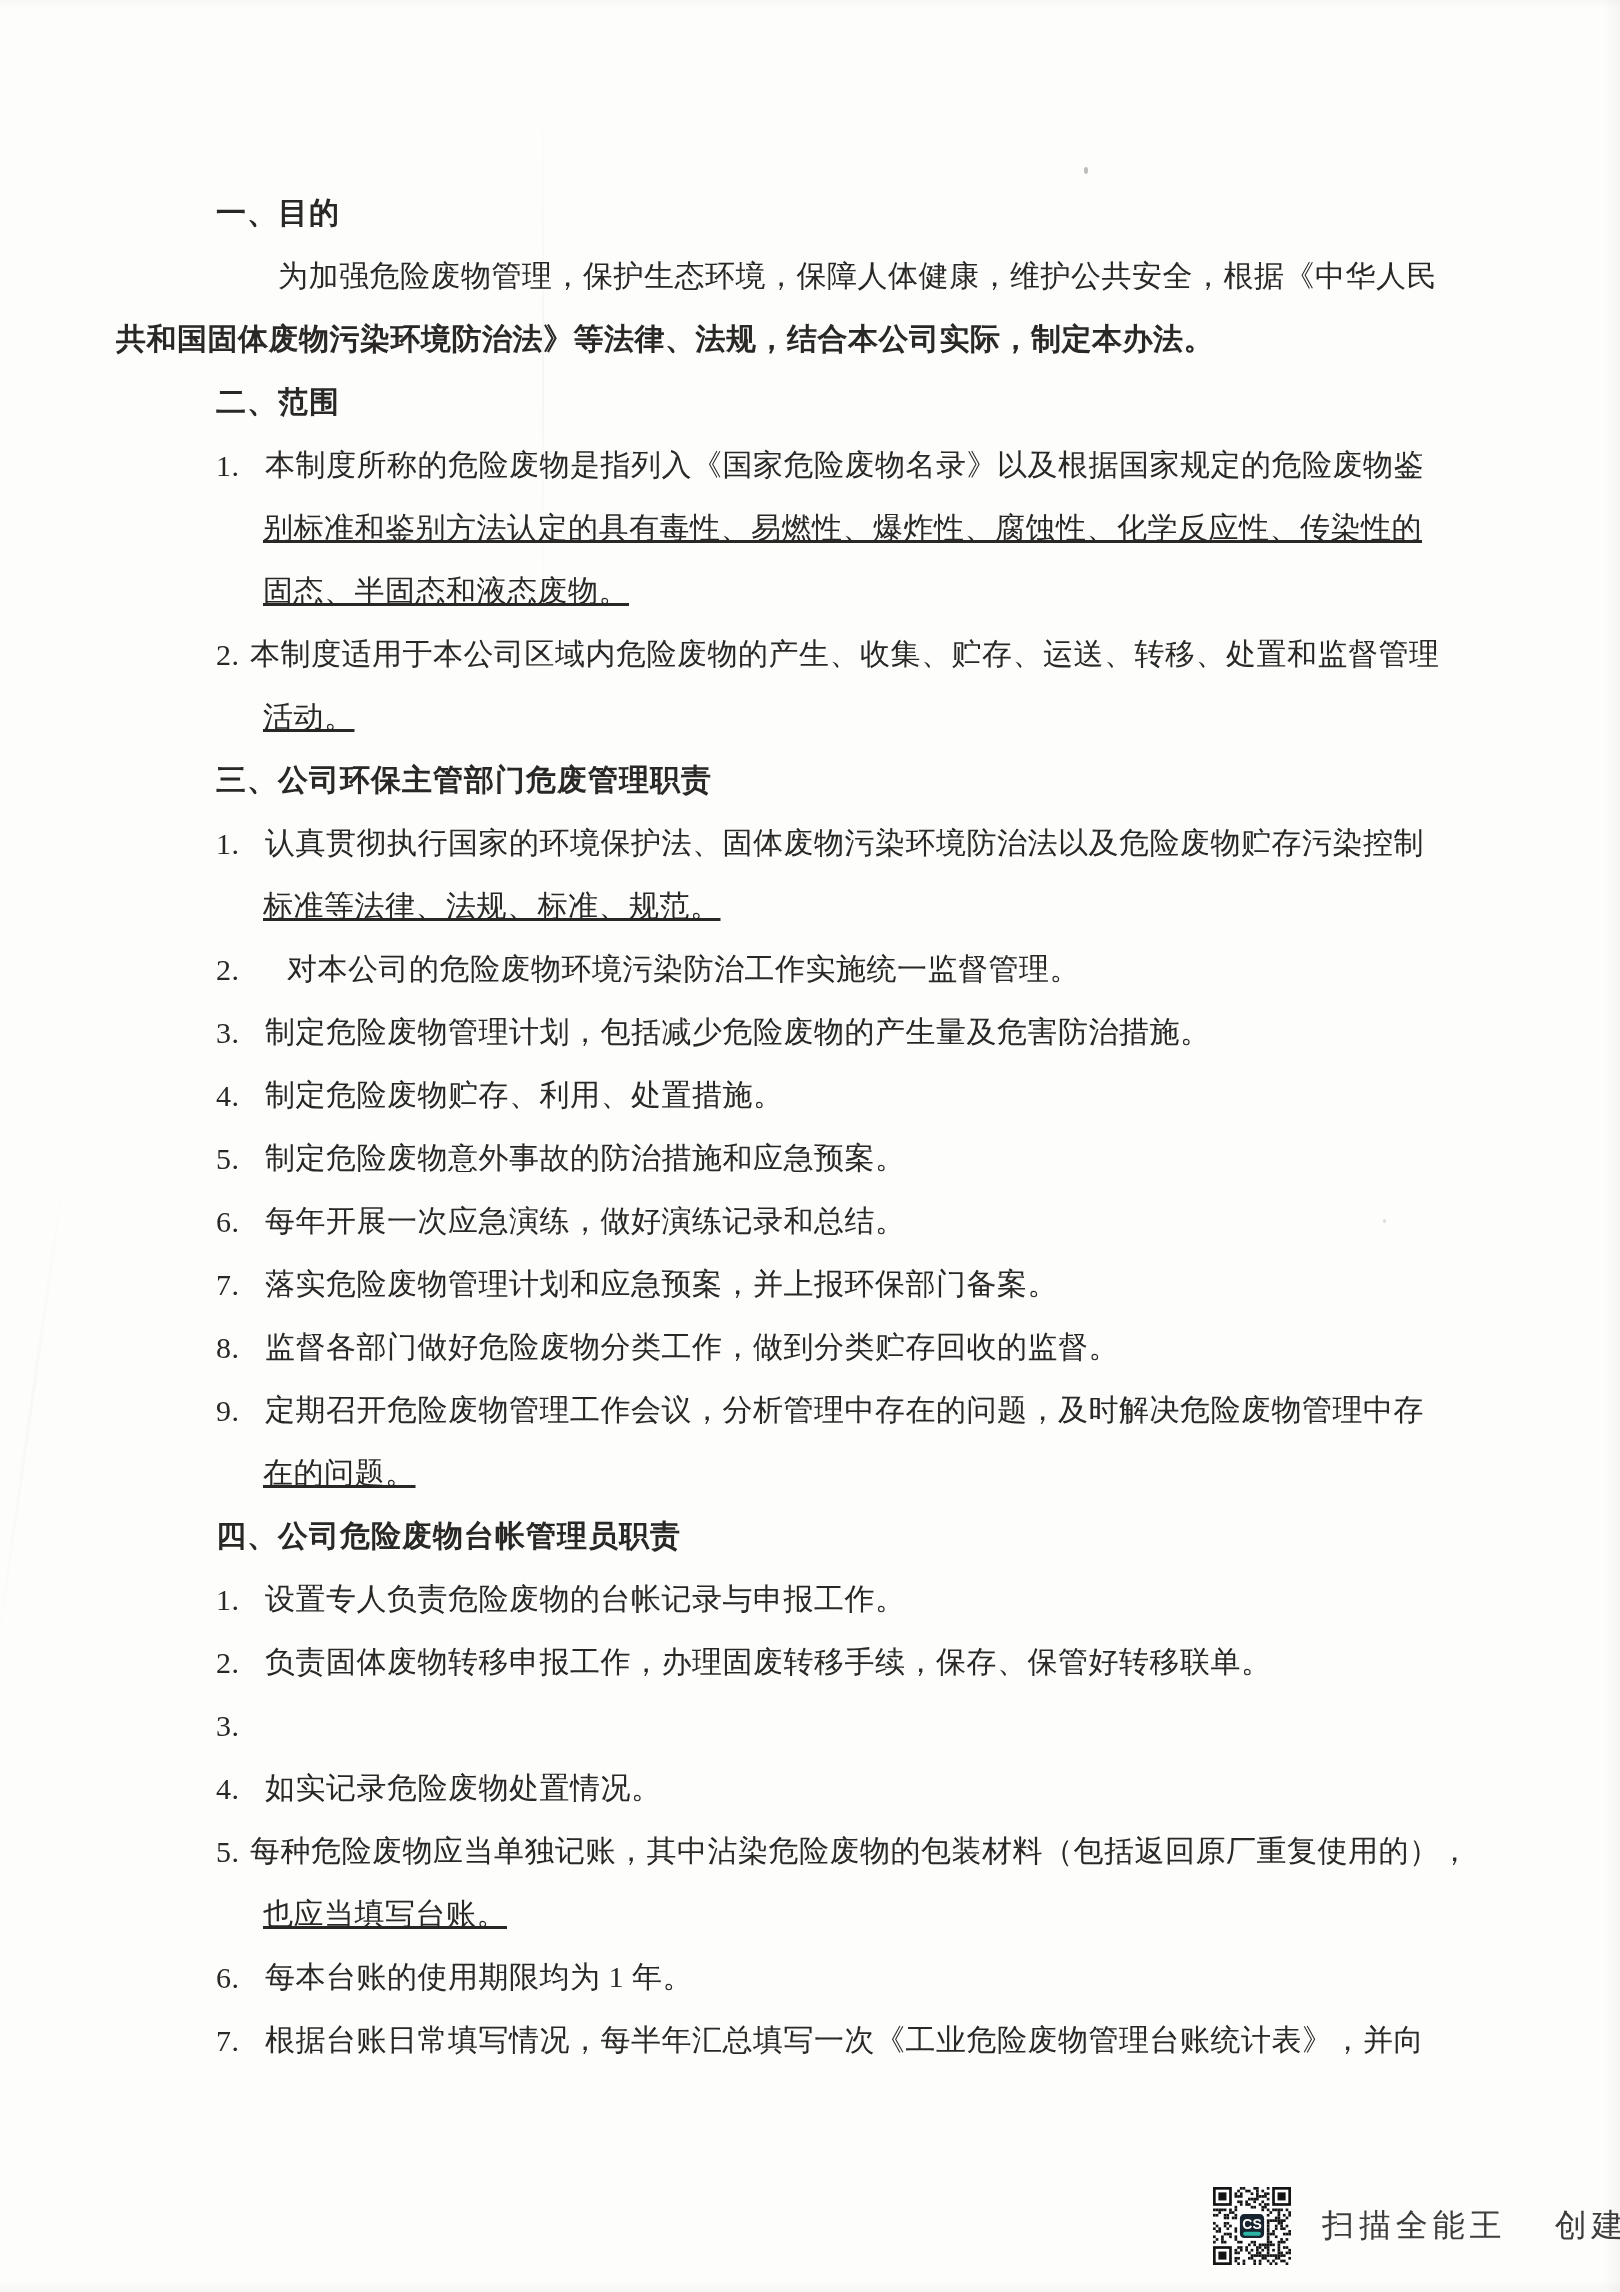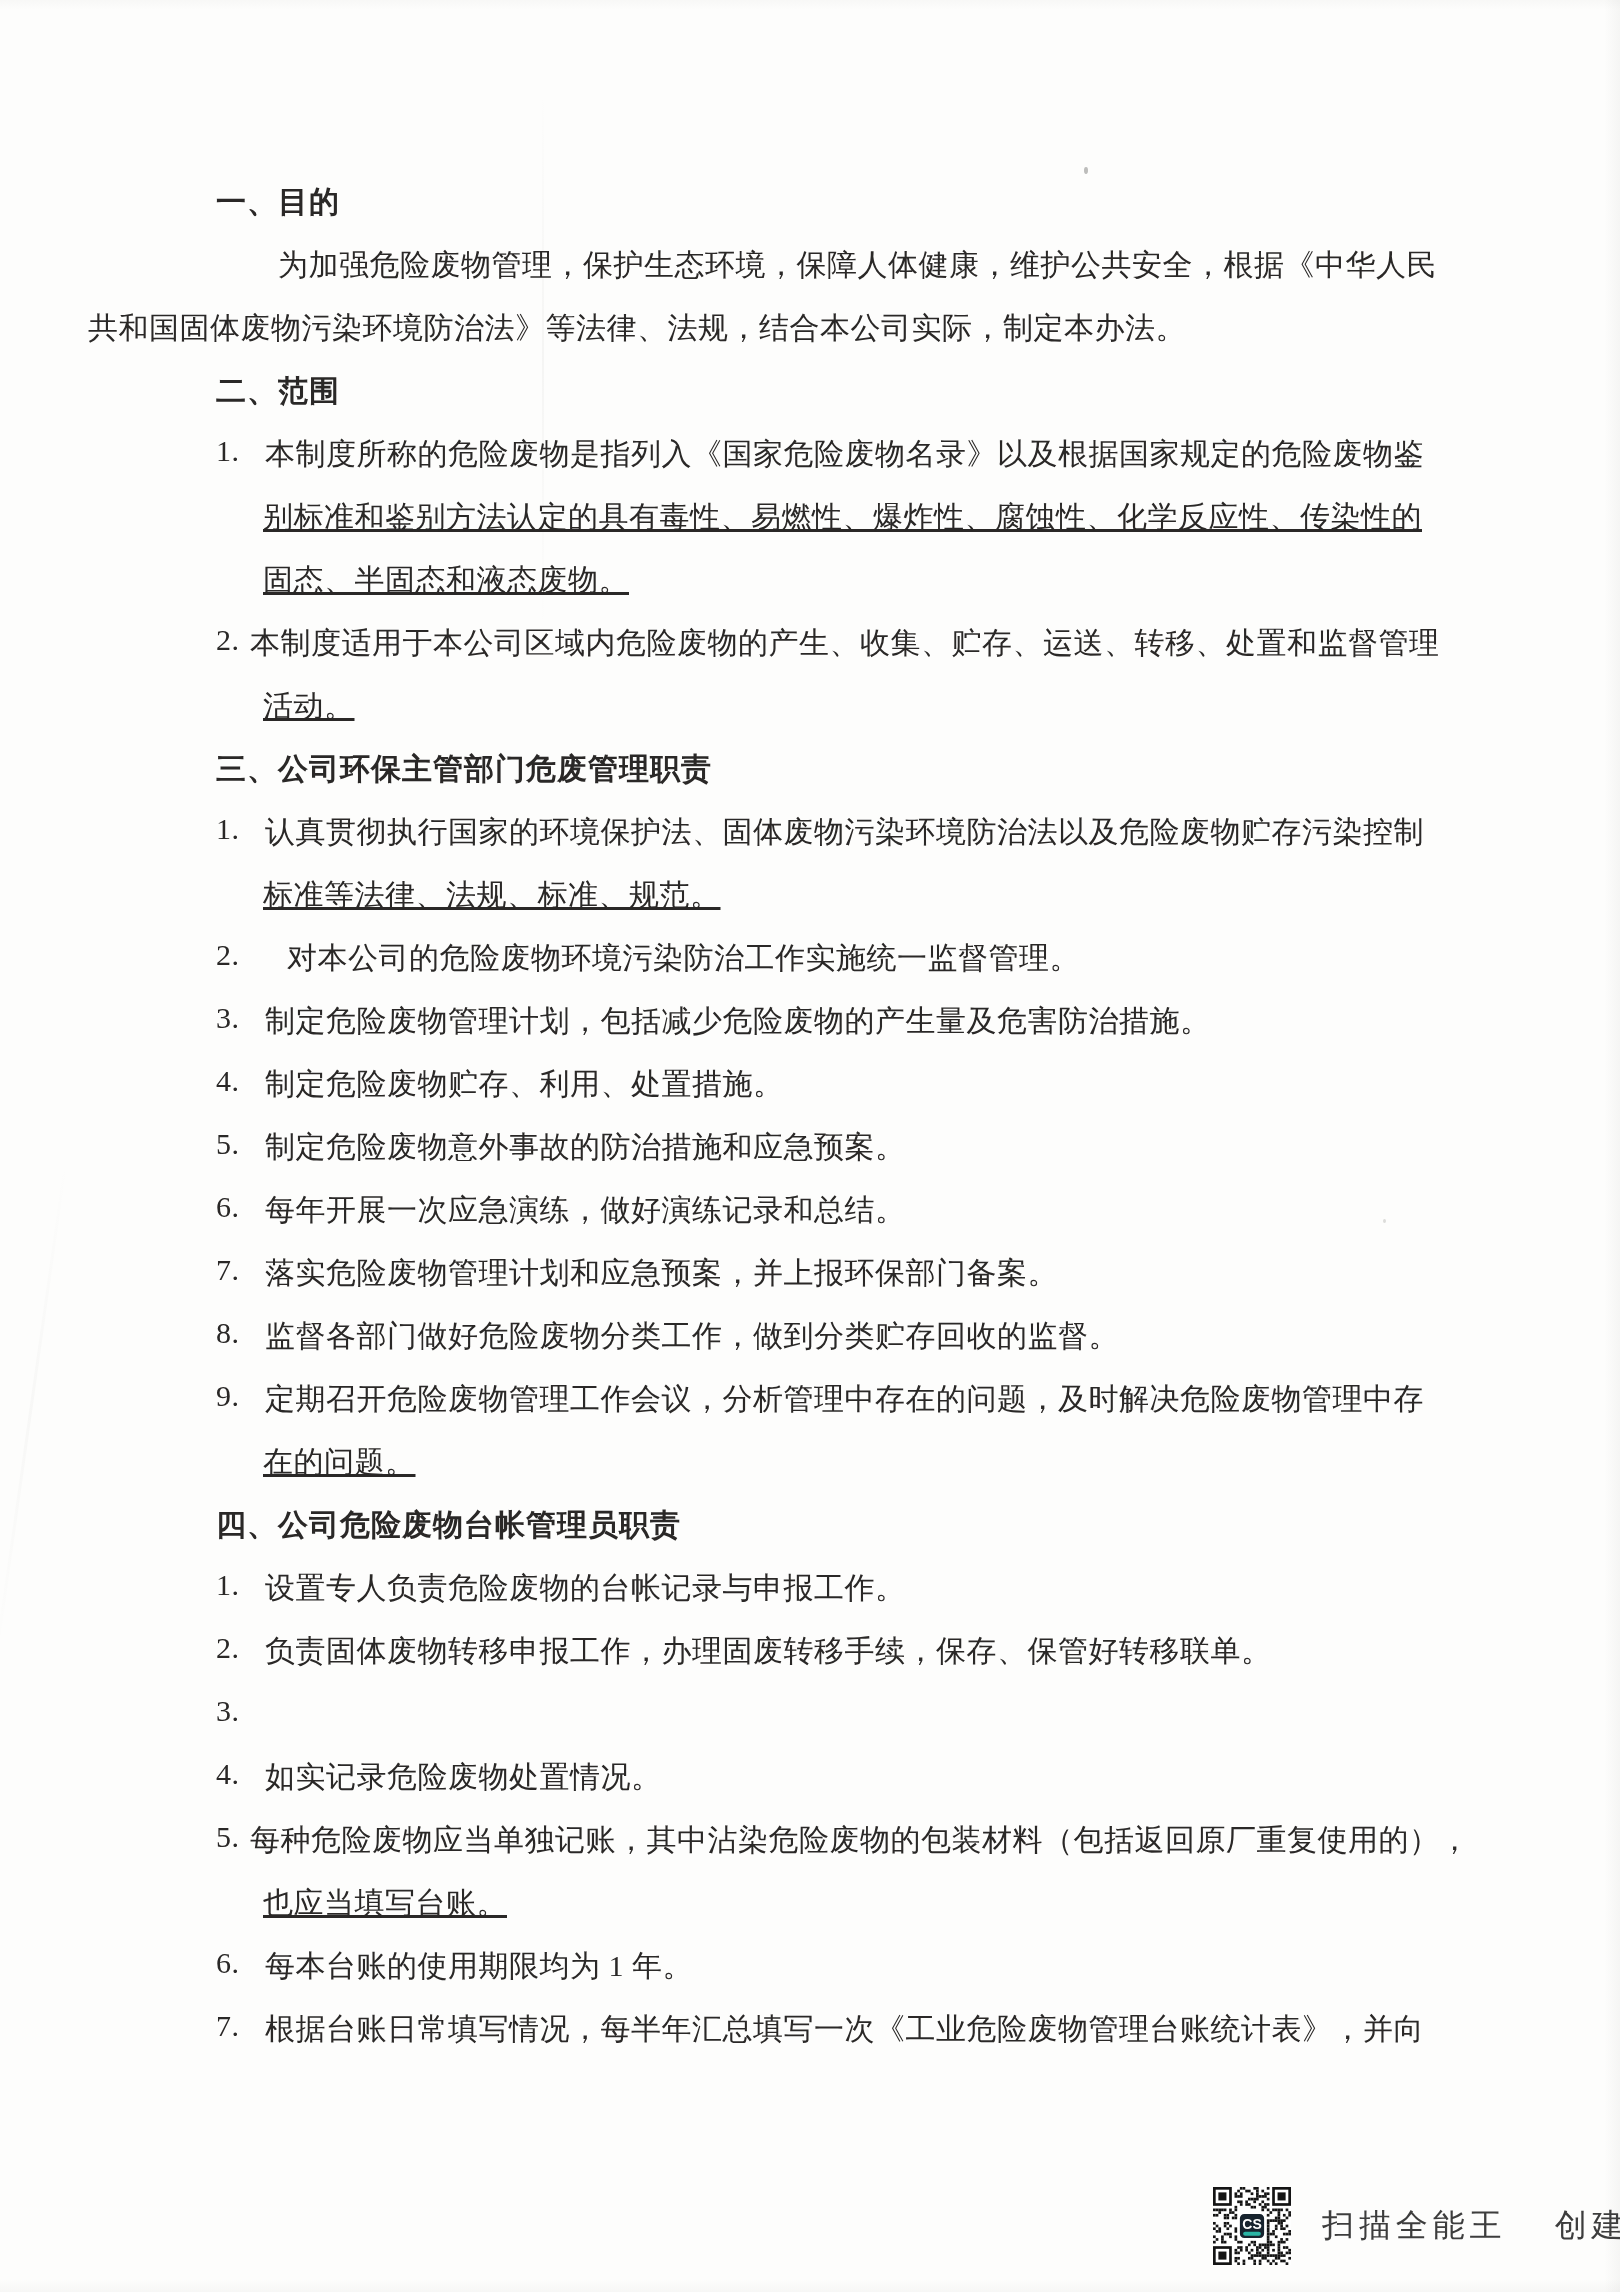--- a/index.html
+++ b/index.html
@@ -43,26 +43,26 @@
 
   
   .doc-body {
     position: absolute; top: 182px; left: 0; right: 0;
     font-size: 30px;
     letter-spacing: 0.5px;
   }
   .line {
     height: 63px;
     display: flex;
-    align-items: flex-start;
+    align-items: center;
     white-space: pre;
   }
   .line .num { display: inline-block; flex: 0 0 auto; }
   .heading      { padding-left: 216px; font-weight: bold; letter-spacing: 1px; }
-  .flush        { padding-left: 88px; }
+  .flush        { padding-left: 116px; font-weight: bold; }
   .para-indent  { padding-left: 278px; }
   .cont         { padding-left: 263px; text-decoration: underline; }
   .item         { padding-left: 216px; }
   .item .num    { width: 49px; }
   .item-tight   { padding-left: 216px; }
   .item-tight .num { width: 34px; }
   .item-wide    { padding-left: 216px; }
   .item-wide .num  { width: 71px; }
 
   

